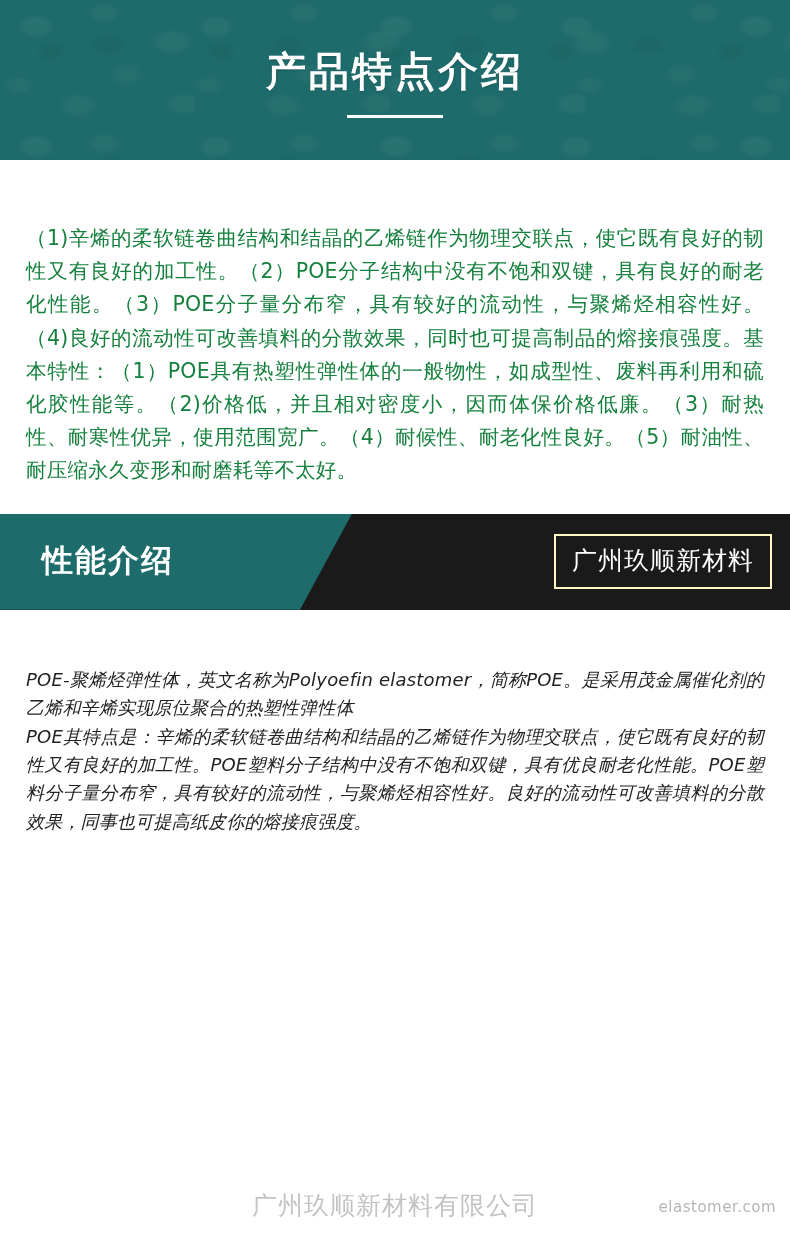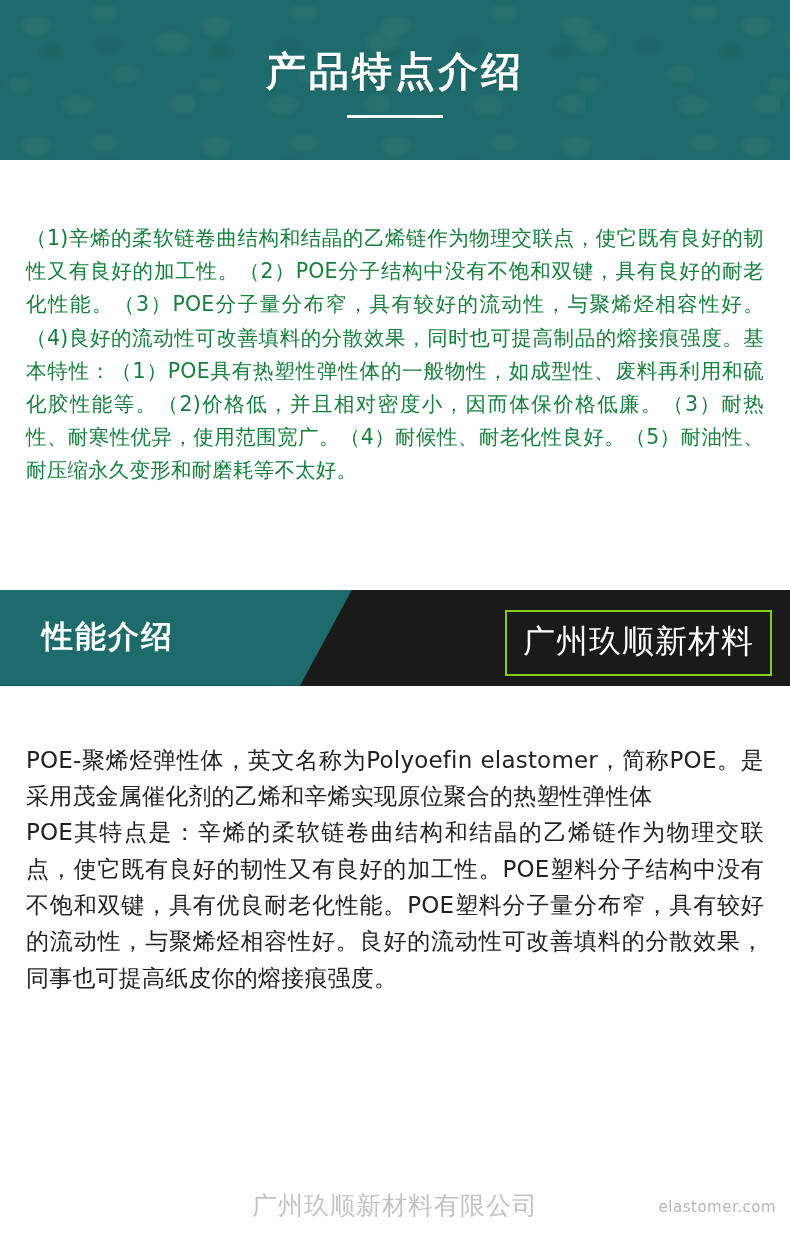--- a/index.html
+++ b/index.html
@@ -75,21 +75,21 @@
     color: #15803d;
     font-size: 20.5px;
     line-height: 1.62;
     letter-spacing: 0.2px;
     text-align: justify;
   }
 
   
   .band {
     position: relative;
-    margin-top: 102px;
+    margin-top: 26px;
     width: 790px;
     height: 96px;
     background: #1a1a1a;
     overflow: hidden;
   }
   .band-teal {
     position: absolute;
     left: 0;
     top: 0;
     width: 352px;
@@ -105,37 +105,38 @@
     font-size: 31px;
     font-weight: bold;
     letter-spacing: 2px;
     z-index: 3;
   }
   .band-brand {
     position: absolute;
     right: 18px;
     top: 20px;
     padding: 8px 16px 10px 16px;
-    border: 2px solid #84cc16;
+    border: 2px solid #fef9c3;
     color: #ffffff;
-    font-size: 32px;
+    font-size: 25px;
     letter-spacing: 1px;
     z-index: 3;
   }
 
   
   .desc-block {
     padding: 56px 26px 0 26px;
   }
   .desc-block p {
     color: #222222;
-    font-size: 23px;
+    font-size: 18px;
     line-height: 1.58;
     letter-spacing: 0.2px;
     text-align: justify;
+    font-style: italic;
   }
   .desc-block p + p { }
 
   
   .wm-center {
     position: absolute;
     left: 0;
     right: 0;
     bottom: 18px;
     text-align: center;

